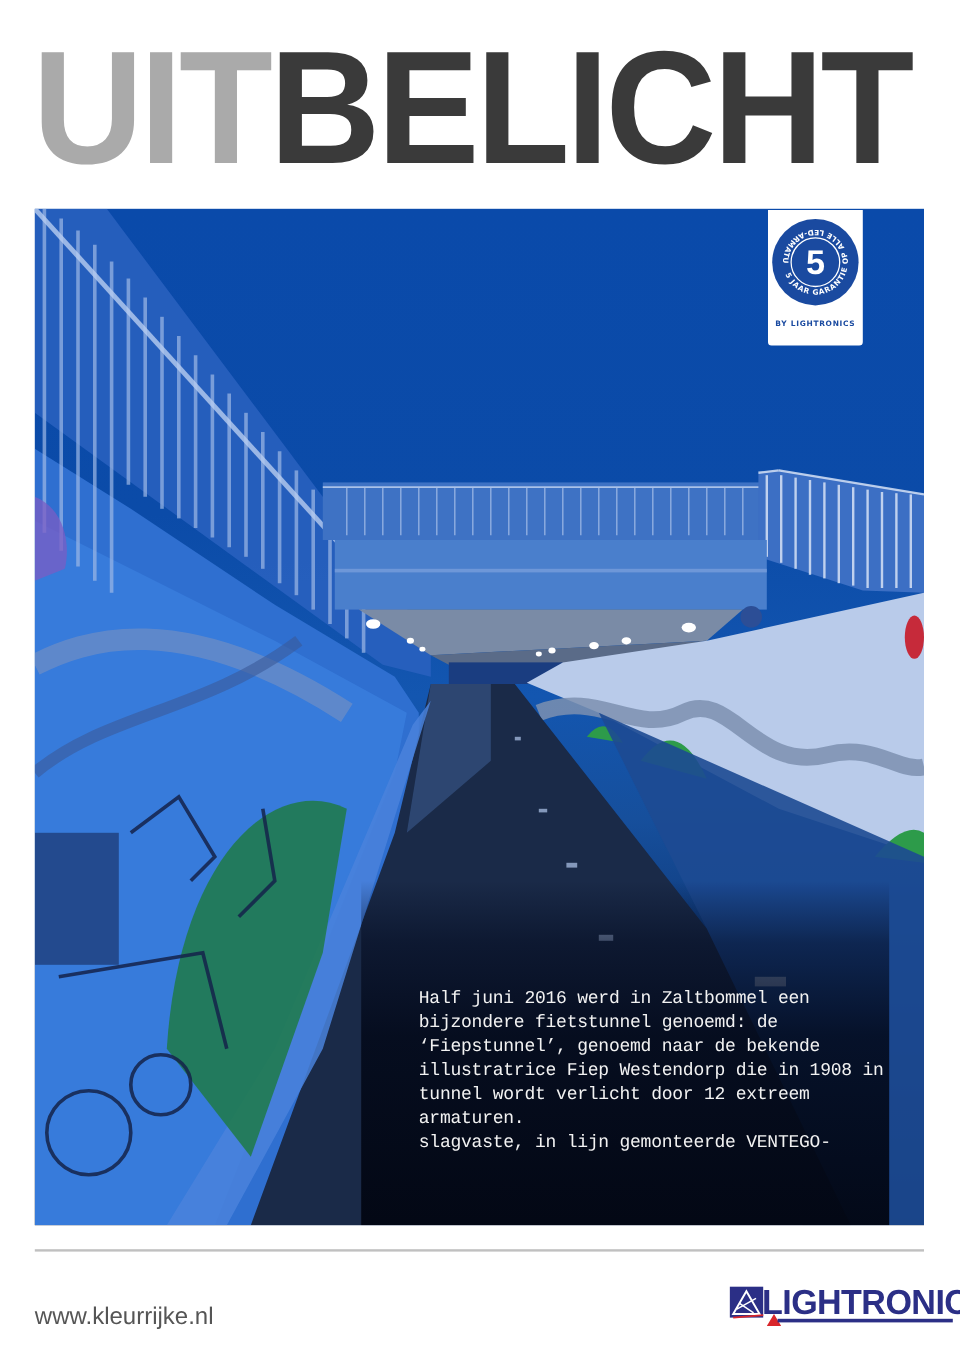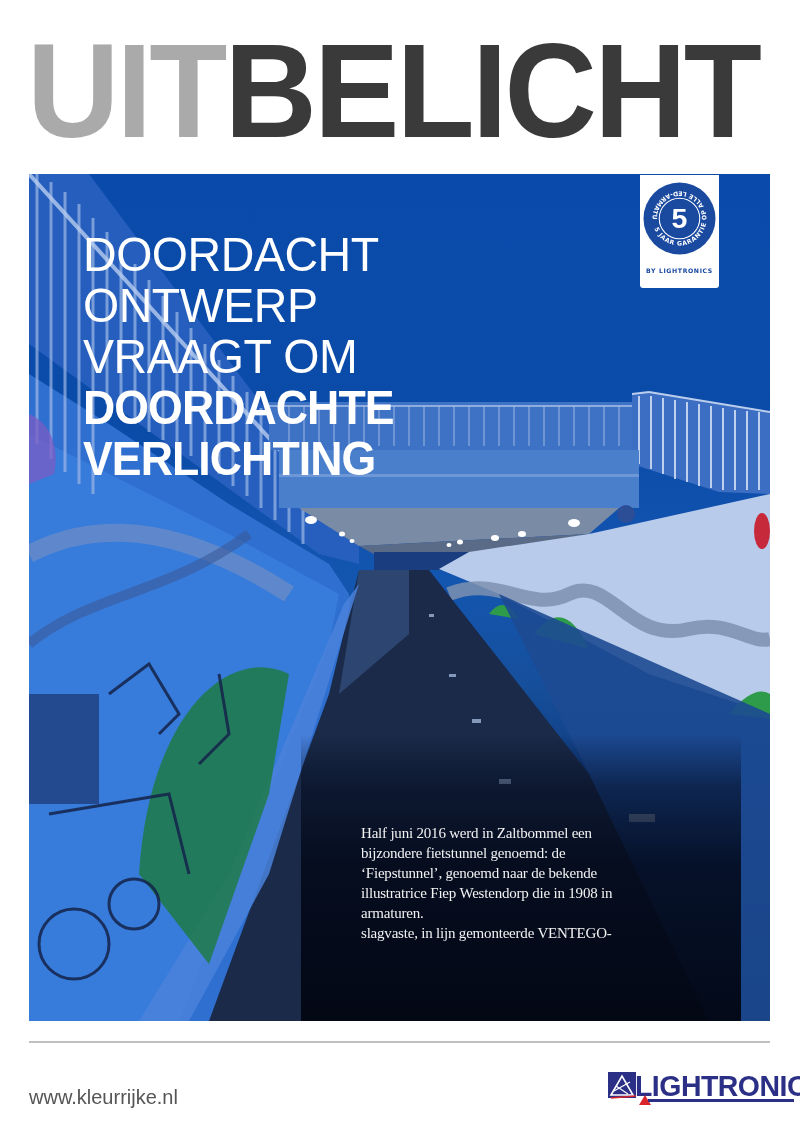--- a/index.html
+++ b/index.html
@@ -40,22 +40,22 @@
   }
   .headline .thin { font-weight: normal; display: block; transform-origin: left; transform: scaleX(0.97); }
   .headline .bold { font-weight: bold; display: block; transform-origin: left; transform: scaleX(0.93); letter-spacing: -1px; }
 
   .text-panel {
     position: absolute; left: 272px; top: 560px; width: 440px; height: 287px;
     background: linear-gradient(180deg, rgba(3,10,30,0) 0%, rgba(3,10,30,0.55) 18%, rgba(2,8,24,0.85) 45%, rgba(2,6,18,0.95) 100%);
   }
   .body-text {
     position: absolute; left: 320px; top: 649px; width: 360px;
-    color: #f2f2f2; font-family: Liberation Serif, serif;
-    font-size: 15px; line-height: 20px; letter-spacing: -0.2px; margin-left: 12px;
+    color: #f2f2f2; font-family: Liberation Mono, monospace;
+    font-size: 15px; line-height: 20px; letter-spacing: -0.2px;
   }
   .body-text span { display: block; white-space: nowrap; }
 
   .rule {
     position: absolute; left: 29px; top: 1041px; width: 741px; height: 2px; background: #c0c0c0;
   }
   .website {
     position: absolute; left: 29px; top: 1086px; color: #555555;
     font-family: "Liberation Sans", sans-serif; font-size: 20px; line-height: 22px;
   }
@@ -201,27 +201,20 @@
       <path d="M20,640 L140,620 L160,700"></path>
       <path d="M80,520 L120,490 L150,540 L130,560"></path>
       <path d="M190,500 L200,560 L170,590"></path>
     </g>
     <path d="M0,240 C25,250 30,280 25,300 L0,310 Z" fill="#7b5cc4" opacity="0.75"></path>
     <rect x="0" y="520" width="70" height="110" fill="#162a5a" opacity="0.6"></rect>
   </svg>
 
   <div class="text-panel"></div>
 
-  <div class="headline">
-    <span class="thin">DOORDACHT</span>
-    <span class="thin">ONTWERP</span>
-    <span class="thin">VRAAGT OM</span>
-    <span class="bold">DOORDACHTE</span>
-    <span class="bold">VERLICHTING</span>
-  </div>
 
   <div class="badge">
     <svg viewBox="0 0 100 100">
       <defs>
         <path id="ringPath" d="M50,50 m-36,0 a36,36 0 1,0 72,0 a36,36 0 1,0 -72,0"></path>
       </defs>
       <circle cx="50" cy="50" r="48" fill="#1a4aa0"></circle>
       <circle cx="50" cy="50" r="27" fill="none" stroke="#ffffff" stroke-width="1.4"></circle>
       <text font-family="DejaVu Sans, sans-serif" font-weight="bold" font-size="8.2" fill="#ffffff" letter-spacing="0.9">
         <textPath href="#ringPath" startOffset="6%">5 JAAR GARANTIE OP ALLE LED-ARMATUREN •</textPath>
@@ -229,20 +222,21 @@
       <text x="50" y="63" text-anchor="middle" font-family="Liberation Sans, sans-serif" font-weight="bold" font-size="38" fill="#ffffff">5</text>
     </svg>
     <div class="badge-sub">BY LIGHTRONICS</div>
   </div>
 
   <div class="body-text">
     <span>Half juni 2016 werd in Zaltbommel een</span>
     <span>bijzondere fietstunnel genoemd: de</span>
     <span>‘Fiepstunnel’, genoemd naar de bekende</span>
     <span>illustratrice Fiep Westendorp die in 1908 in</span>
+    <span>tunnel wordt verlicht door 12 extreem</span>
     <span>armaturen.</span>
     <span>slagvaste, in lijn gemonteerde VENTEGO-</span>
   </div>
 </div>
 
 <div class="rule"></div>
 
 <div class="website">www.kleurrijke.nl</div>
 
 <div class="logo">

